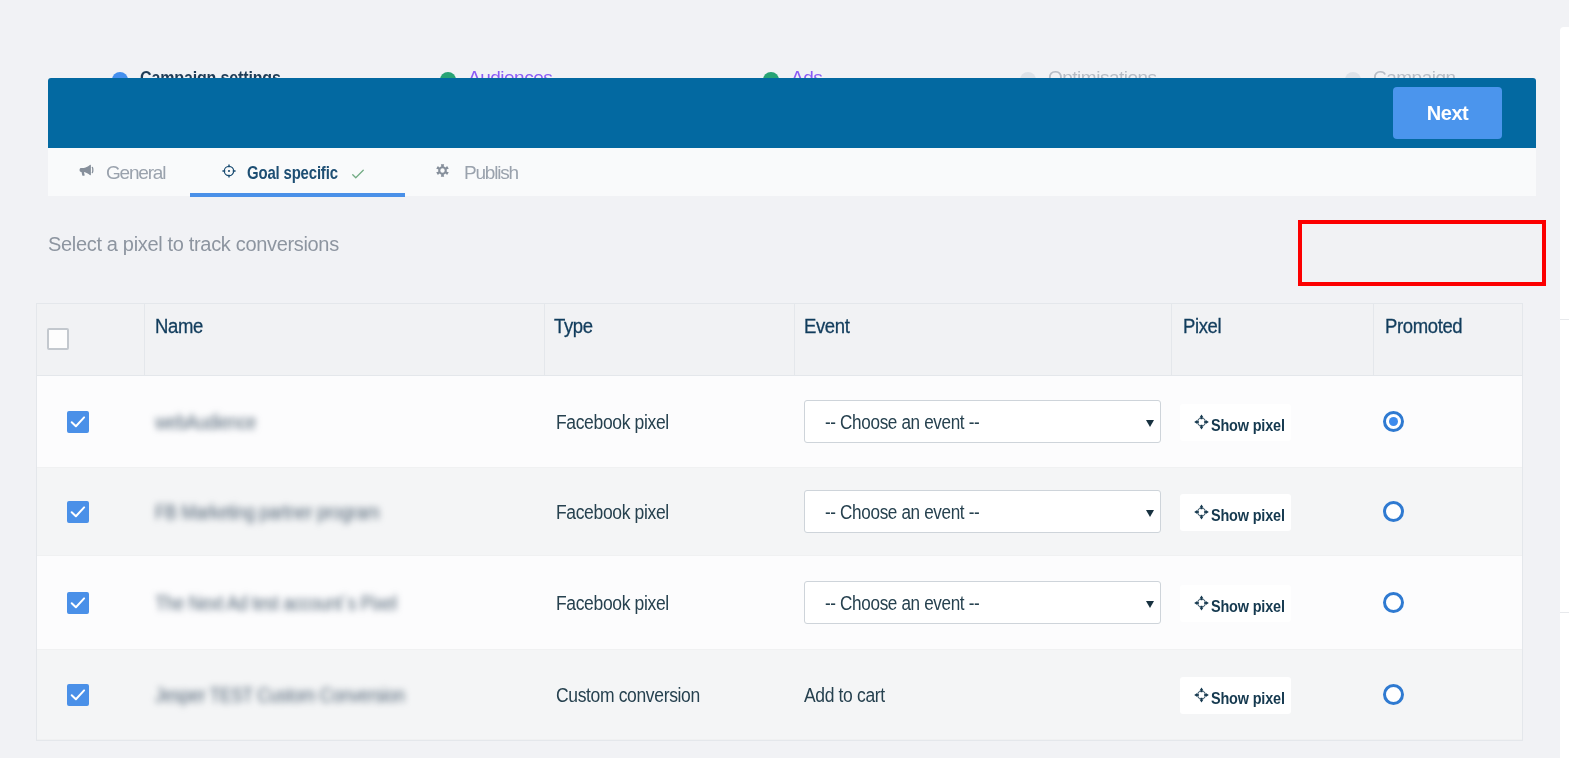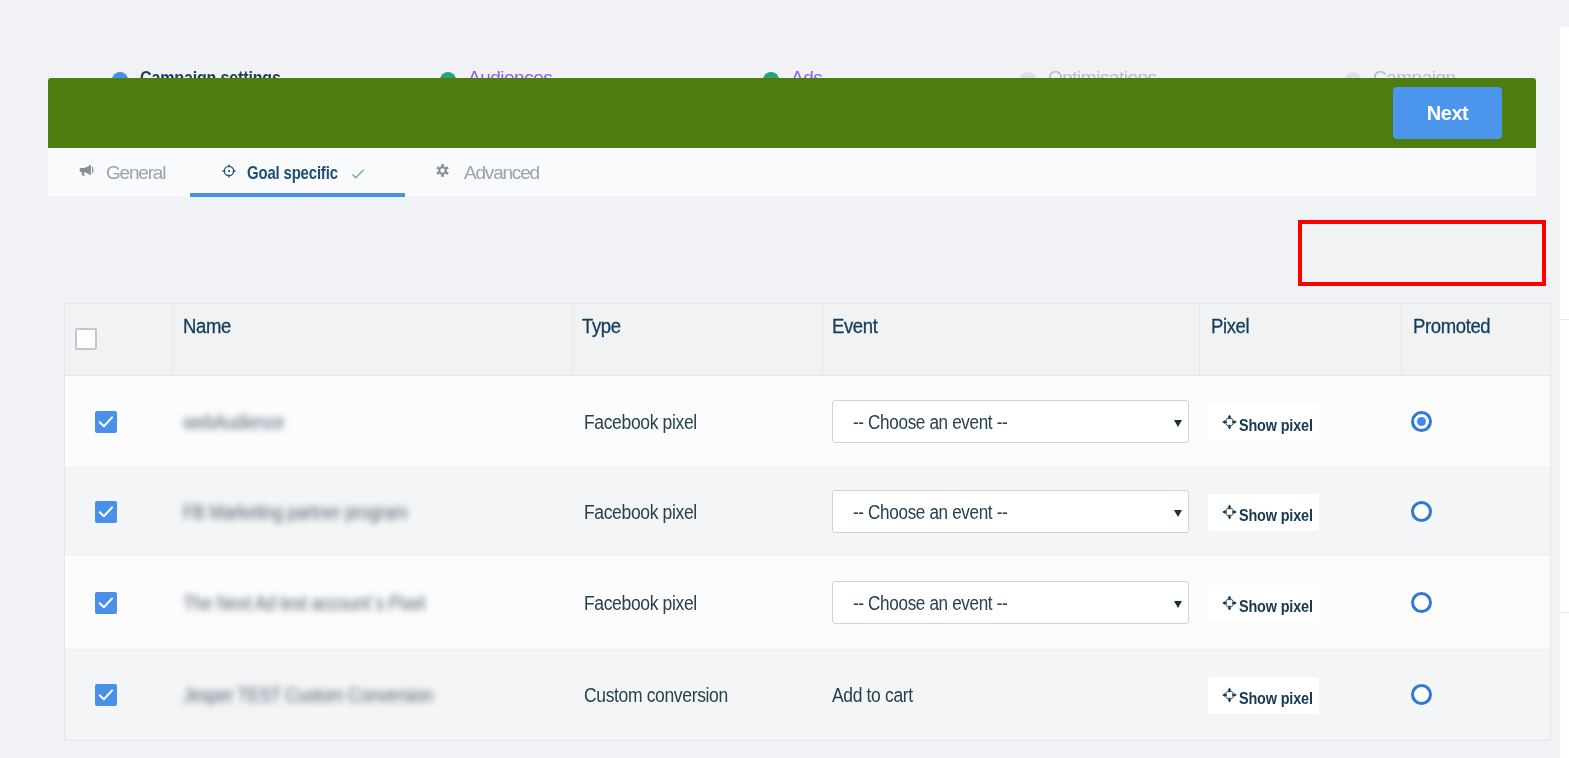--- a/index.html
+++ b/index.html
@@ -16,21 +16,21 @@
   
   .steps{position:absolute;left:0;top:0;width:1536px;height:78px;}
   .step{position:absolute;top:61px;height:34px;display:flex;align-items:center;}
   .step .dot{width:16px;height:16px;border-radius:50%;flex:0 0 auto;margin-top:3px;}
   .step .lbl{margin-left:12px;margin-top:-1px;font-size:19px;line-height:18px;white-space:nowrap;letter-spacing:-0.5px;}
   .step.active .lbl{color:#1f3d57;font-weight:bold;letter-spacing:-0.2px;transform:scaleX(0.845);transform-origin:left center;}
   .step.done .lbl{color:#8b5cf6;font-weight:normal;}
   .step.todo .lbl{color:#b7bdc6;font-weight:normal;}
 
   
-  .card{position:absolute;left:48px;top:78px;width:1488px;height:70px;background:#4d7c0f;
+  .card{position:absolute;left:48px;top:78px;width:1488px;height:70px;background:#0369a1;
         border-top-left-radius:3px;border-top-right-radius:3px;}
   .next-btn{position:absolute;left:1345px;top:9px;width:109px;height:52px;background:#4b95ed;
             border:0;border-radius:4px;color:#fff;font-size:20px;font-weight:bold;letter-spacing:-0.4px;
             line-height:52px;text-align:center;padding:0;
             font-family:"Liberation Sans",sans-serif;cursor:pointer;}
 
   
   .tabbar{position:absolute;left:48px;top:148px;width:1488px;height:48px;background:#f9fafb;}
   .tab{position:absolute;top:0;height:48px;cursor:pointer;}
   .tab .ticon{position:absolute;display:flex;align-items:center;justify-content:center;}
@@ -46,21 +46,21 @@
   .hl{position:absolute;left:1298px;top:220px;width:248px;height:66px;
       border:4px solid #fc0000;box-sizing:border-box;background:#f1f2f4;}
   .import-btn{position:absolute;left:1308px;top:232px;width:228px;height:43px;background:#2bc2c9;
     border:0;border-radius:3px;padding:0;
     font-family:"Liberation Sans",sans-serif;cursor:pointer;}
   .import-btn .dlicon{position:absolute;left:16px;top:12px;width:15px;height:15px;}
   .import-btn .ibl{position:absolute;left:33px;top:12px;color:#fff;font-size:19px;font-weight:bold;
     line-height:19px;letter-spacing:-0.2px;white-space:nowrap;transform:scaleX(0.845);transform-origin:left top;}
 
   
-  .tbl{position:absolute;left:64px;top:303px;width:1487px;height:438px;
+  .tbl{position:absolute;left:36px;top:303px;width:1487px;height:438px;
        border:1px solid #e4e7eb;box-sizing:border-box;background:#fff;}
   .thead{position:absolute;left:0;top:0;right:0;height:72px;background:#f1f2f4;
          border-bottom:1px solid #e4e7eb;box-sizing:border-box;}
   .th{position:absolute;top:12px;font-size:20px;color:#113c5c;line-height:20px;
       letter-spacing:-0.4px;white-space:nowrap;transform:scaleX(0.925);transform-origin:left top;
       -webkit-text-stroke:0.3px #113c5c;}
   .vdiv{position:absolute;top:0;width:1px;height:71px;background:#e4e7eb;}
   .row{position:absolute;left:0;right:0;box-sizing:border-box;}
   .row.odd{background:#fcfcfd;}
   .row.even{background:#f4f5f6;}
@@ -153,24 +153,25 @@
           </svg>
       </span>
       <span class="tlbl" style="left:26px;top:15px">General</span>
     </div>
     <div class="tab" style="left:365px;width:155px">
       <span class="ticon" style="left:23px;top:15px;width:13px;height:15px">
         <svg width="13" height="15" viewBox="0 0 100 100">
             <path fill="#868f9b" fill-rule="evenodd" d="M37.1 1.7 L62.9 1.7 L58.8 17.2 L74.0 26.0 L85.4 14.6 L98.3 37.1 L82.8 41.2 L82.8 58.8 L98.3 62.9 L85.4 85.4 L74.0 74.0 L58.8 82.8 L62.9 98.3 L37.1 98.3 L41.2 82.8 L26.0 74.0 L14.6 85.4 L1.7 62.9 L17.2 58.8 L17.2 41.2 L1.7 37.1 L14.6 14.6 L26.0 26.0 L41.2 17.2 Z M50 33 A17 17 0 1 0 50 67 A17 17 0 1 0 50 33 Z"></path>
           </svg>
       </span>
-      <span class="tlbl" style="left:51px;top:15px">Advanced</span>
-    </div>
-  </div>
-
+      <span class="tlbl" style="left:51px;top:15px">Publish</span>
+    </div>
+  </div>
+
+  <div class="sec-title">Select a pixel to track conversions</div>
 
   <div class="hl"></div>
 
   <div class="tbl">
     <div class="thead">
       <div class="vdiv" style="left:107px"></div>
       <div class="vdiv" style="left:507px"></div>
       <div class="vdiv" style="left:757px"></div>
       <div class="vdiv" style="left:1134px"></div>
       <div class="vdiv" style="left:1336px"></div>

